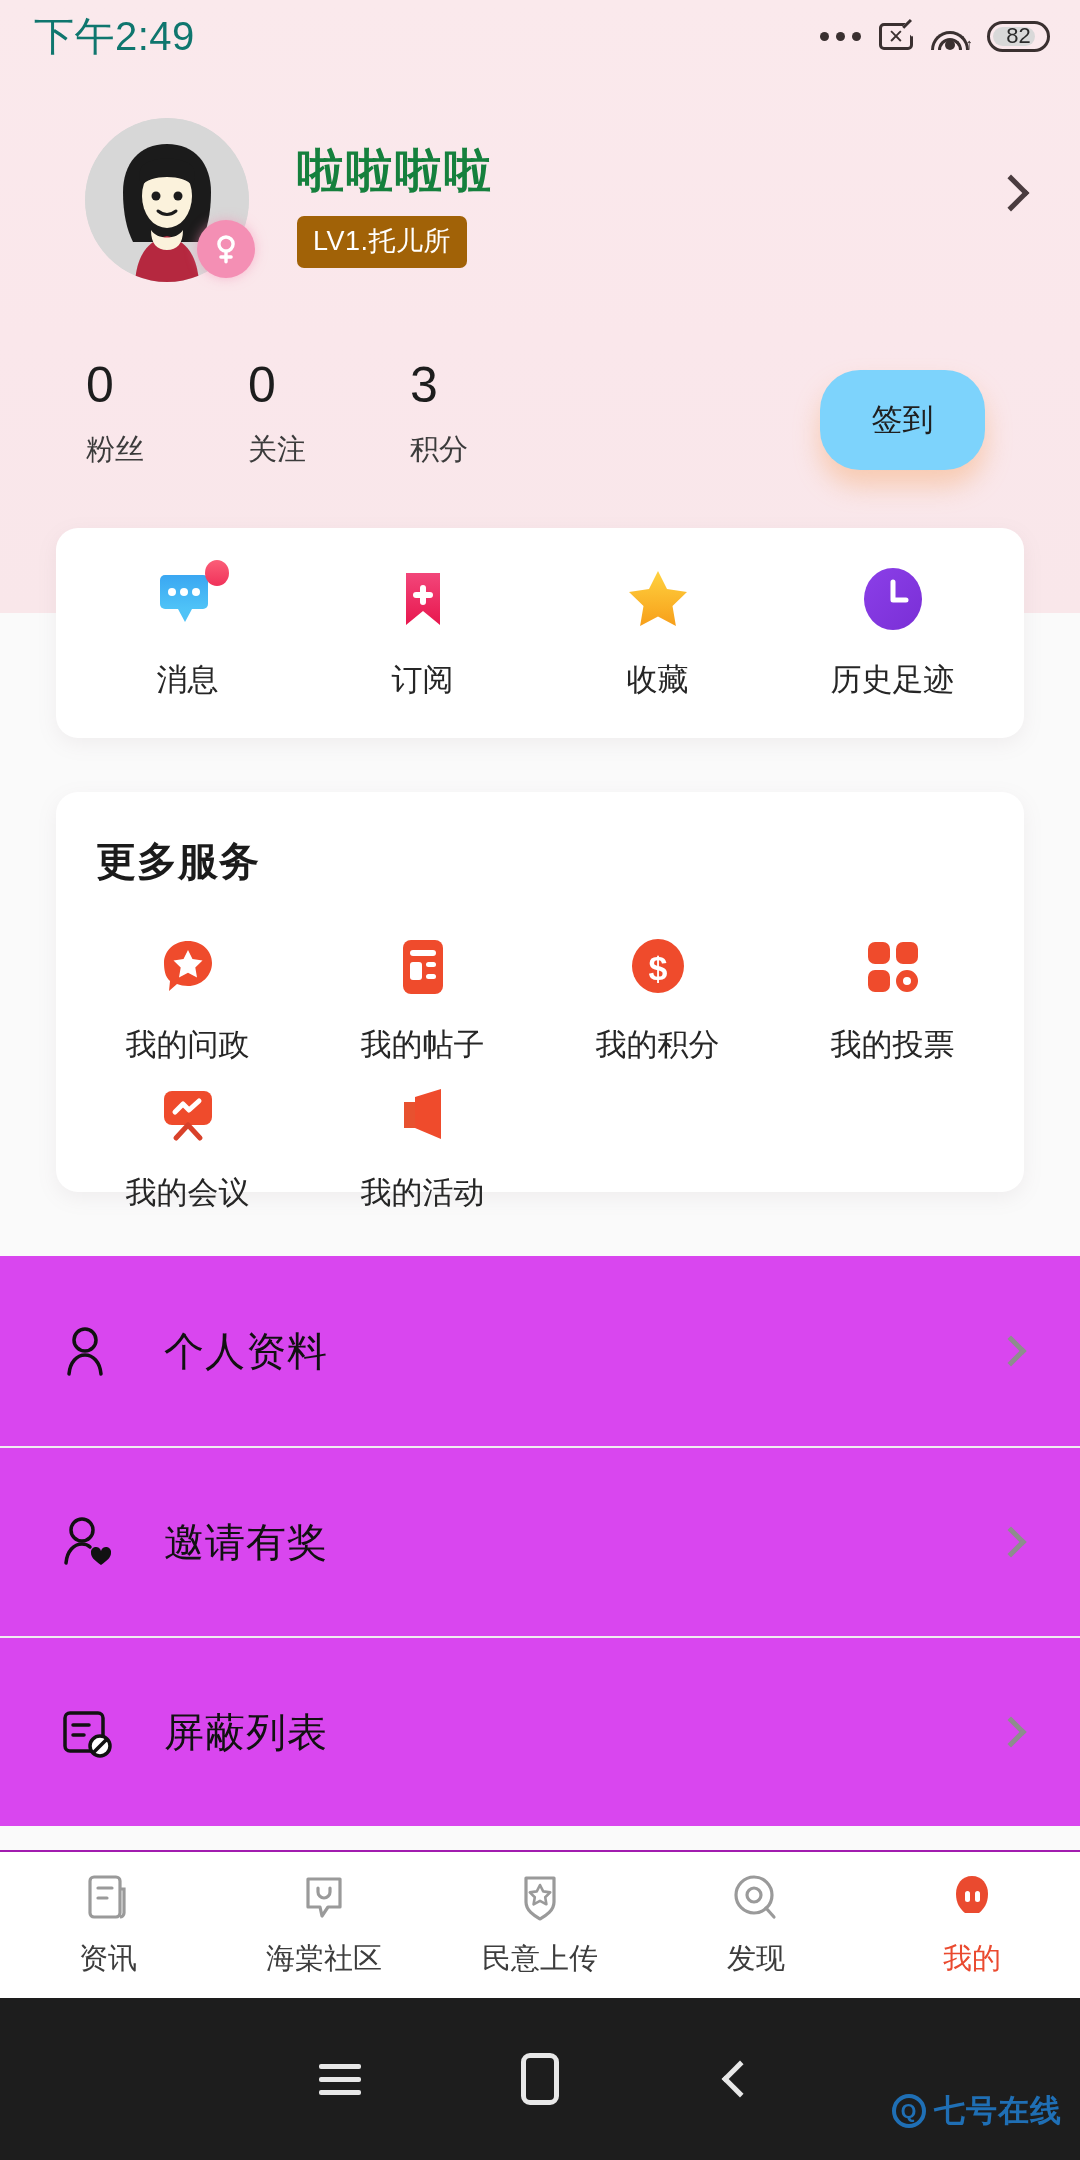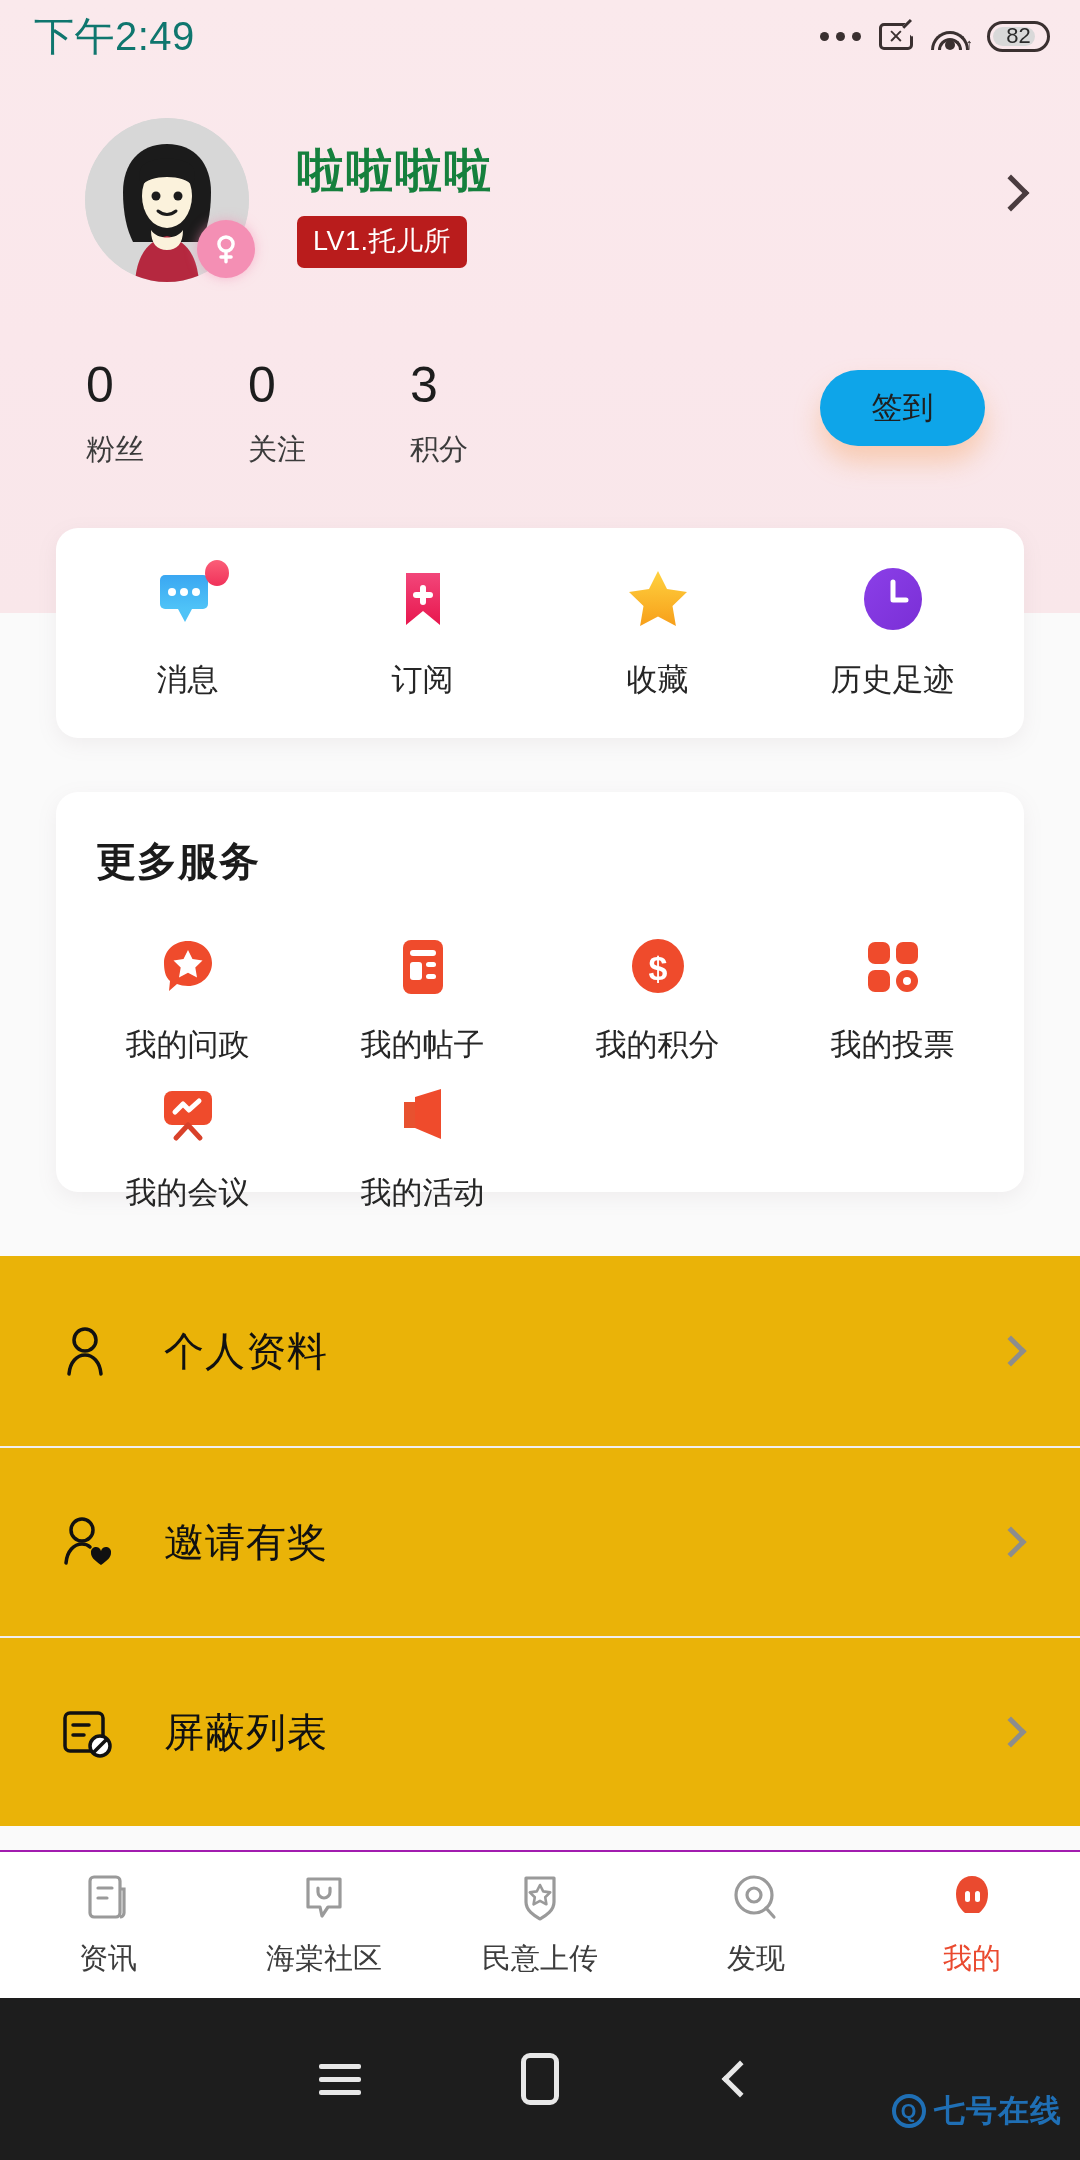--- a/index.html
+++ b/index.html
@@ -89,43 +89,43 @@
     display: flex; align-items: center; justify-content: center;
     box-shadow: 0 0 12px rgba(244,143,180,.55);
   }
   .gender-badge svg { width: 34px; height: 34px; }
   .uname {
     position: absolute; left: 297px; top: 22px;
     font-size: 47px; font-weight: bold; color: #15803d; letter-spacing: 2px;
   }
   .level-badge {
     position: absolute; left: 297px; top: 98px;
-    background: #b91c1c; color: #fff;
+    background: #a16207; color: #fff;
     font-size: 27px; padding: 7px 16px 9px; border-radius: 7px;
     letter-spacing: .5px;
   }
   .header-chev {
     position: absolute; right: 56px; top: 62px;
     width: 26px; height: 26px;
     border-right: 5px solid #4a3c3f; border-top: 5px solid #4a3c3f;
     transform: rotate(45deg);
   }
 
   
   .stats { position: absolute; top: 360px; left: 0; width: 1080px; z-index: 4; }
   .stat { position: absolute; text-align: left; }
   .stat .num { font-size: 50px; color: #1d1d1d; line-height: 1; font-weight: 400; }
   .stat .lbl { font-size: 29px; color: #3b3b3b; margin-top: 20px; }
   .stat.s0 { left: 86px; }
   .stat.s1 { left: 248px; }
   .stat.s2 { left: 410px; }
   .signin-btn {
     position: absolute; left: 820px; top: 10px;
-    width: 165px; height: 76px; border-radius: 40px;
-    background: #0ea5e9; color: #1f1f1f; font-size: 31px;
+    width: 165px; height: 100px; border-radius: 40px;
+    background: #7dd3fc; color: #1f1f1f; font-size: 31px;
     display: flex; align-items: center; justify-content: center;
     box-shadow: 0 16px 26px rgba(246,160,92,.40);
   }
 
   
   .card {
     position: absolute; left: 56px; width: 968px;
     background: #ffffff; border-radius: 22px;
     box-shadow: 0 6px 20px rgba(150,130,135,.10);
   }
@@ -156,21 +156,21 @@
     flex: 1; display: flex; flex-direction: column; align-items: center;
     padding-top: 12px; min-height: 148px;
   }
   .more-ic { width: 62px; height: 62px; display: flex; align-items: center; justify-content: center; }
   .more-lbl { font-size: 31px; color: #262626; margin-top: 26px; }
 
   
   .list { position: absolute; left: 0; top: 1256px; width: 1080px; background: #fff; }
   .list-row {
     position: relative; height: 190px; display: flex; align-items: center;
-    padding: 0 0 0 58px; background: #eab308;
+    padding: 0 0 0 58px; background: #d946ef;
   }
   .list-row + .list-row { border-top: 2px solid #f0eef0; }
   .list-ic { width: 58px; height: 58px; display: flex; align-items: center; justify-content: center; }
   .list-lbl { font-size: 40px; color: #111; margin-left: 48px; letter-spacing: 1px; }
   .list-chev {
     position: absolute; right: 58px; top: 50%;
     width: 22px; height: 22px; margin-top: -11px;
     border-right: 5px solid #8d8d8d; border-top: 5px solid #8d8d8d;
     transform: rotate(45deg);
   }

